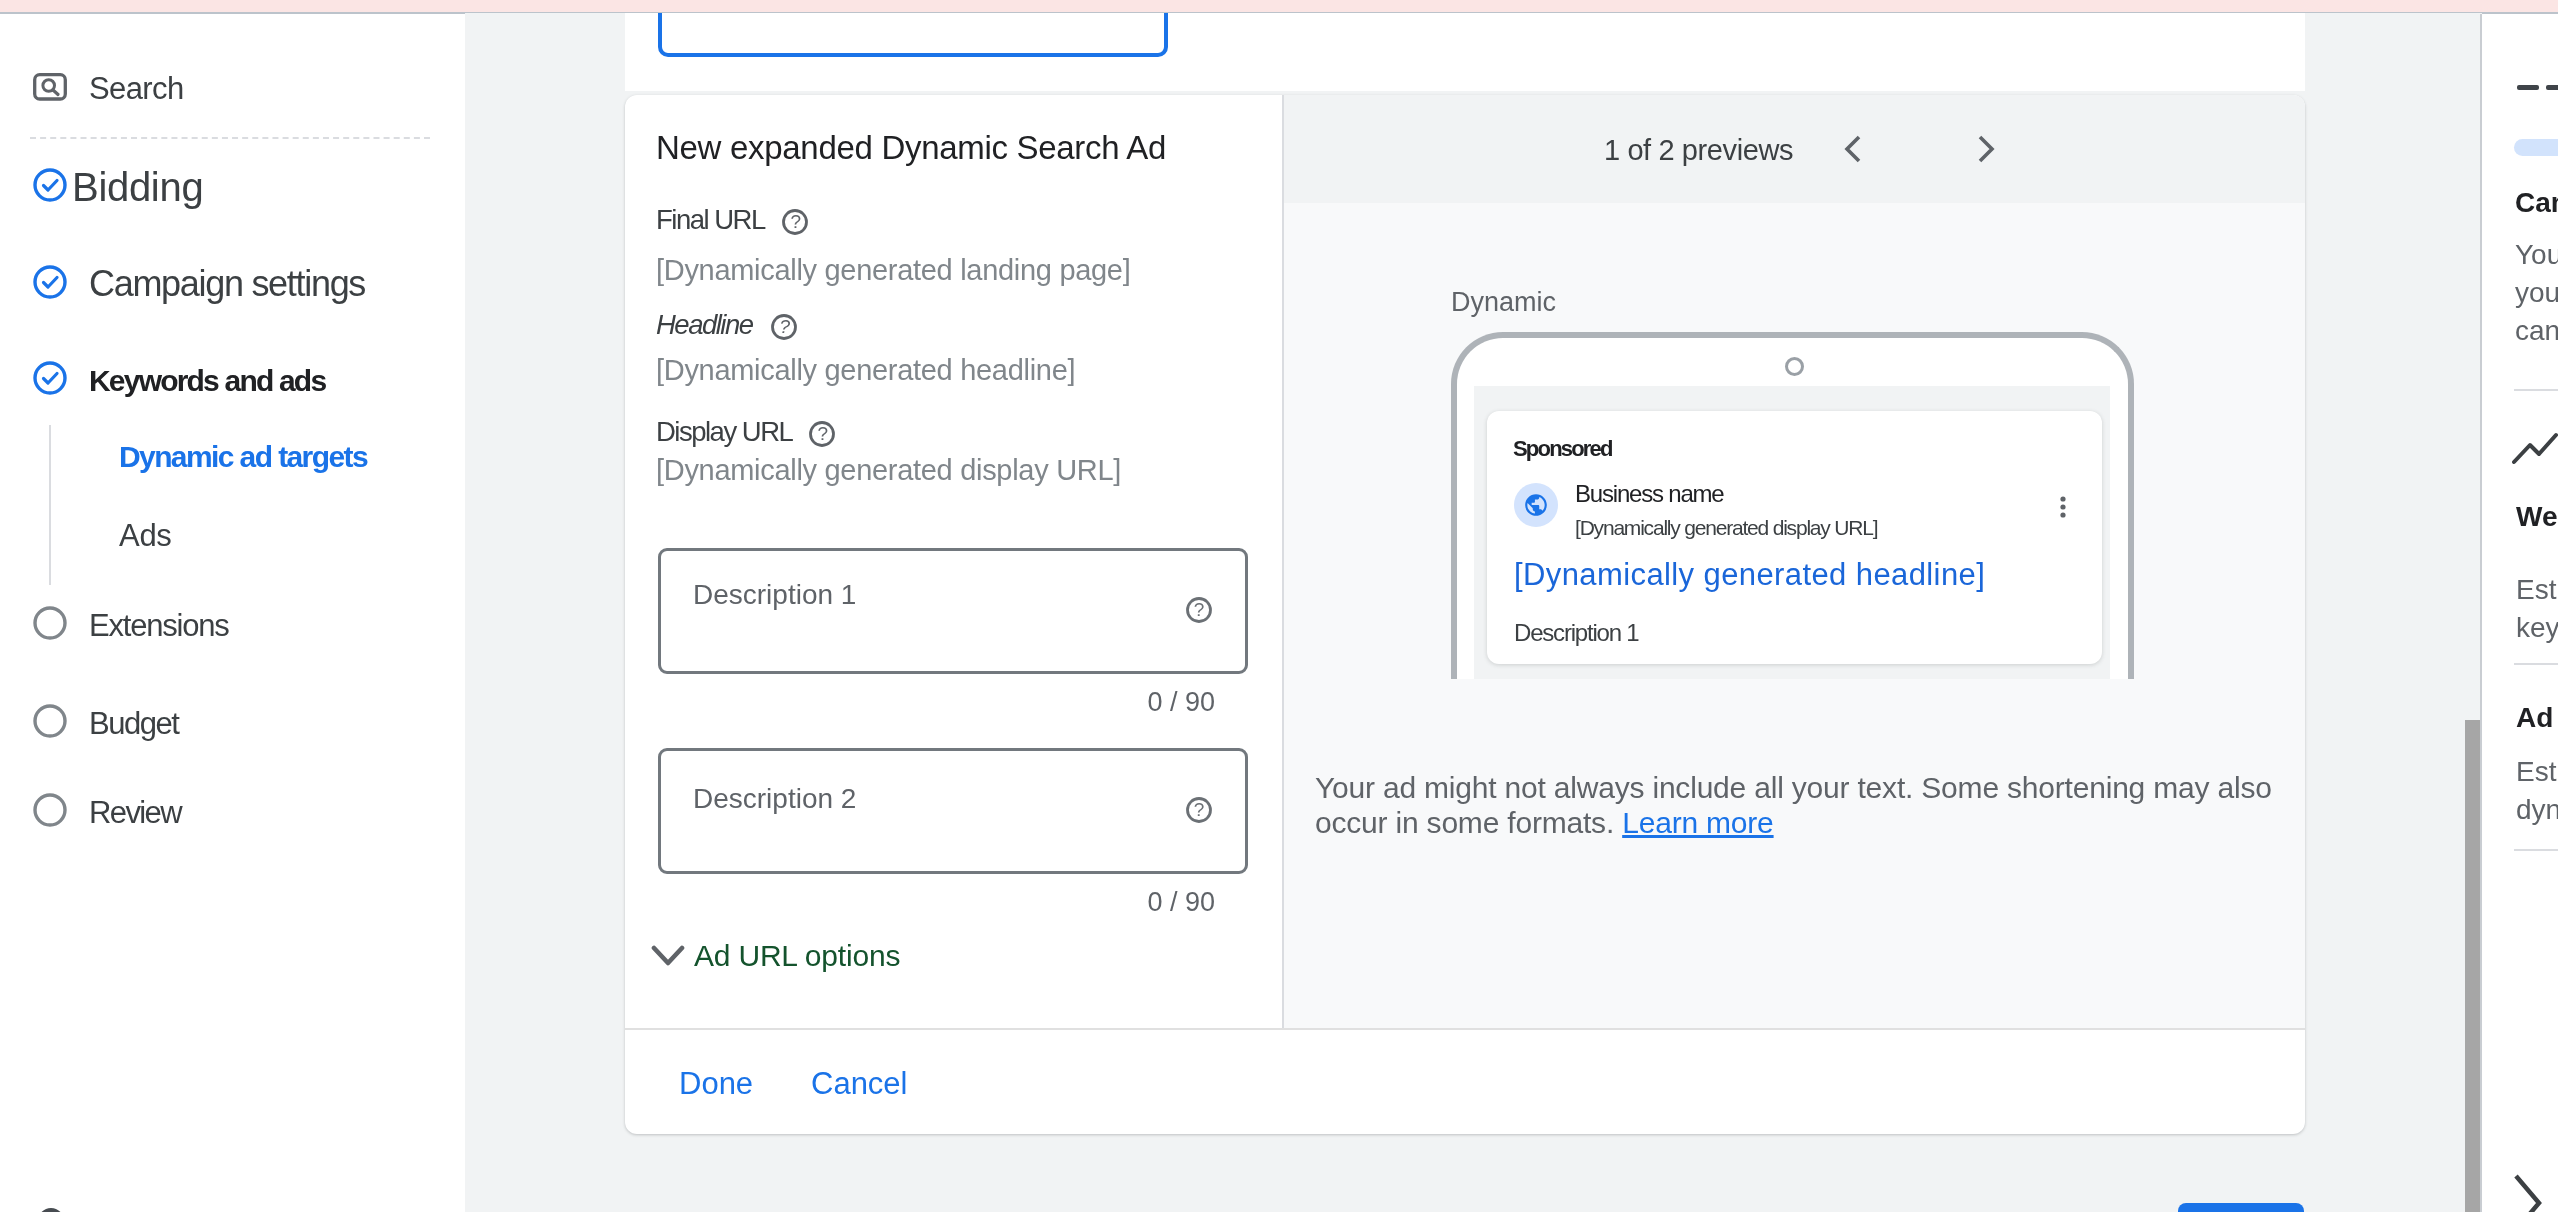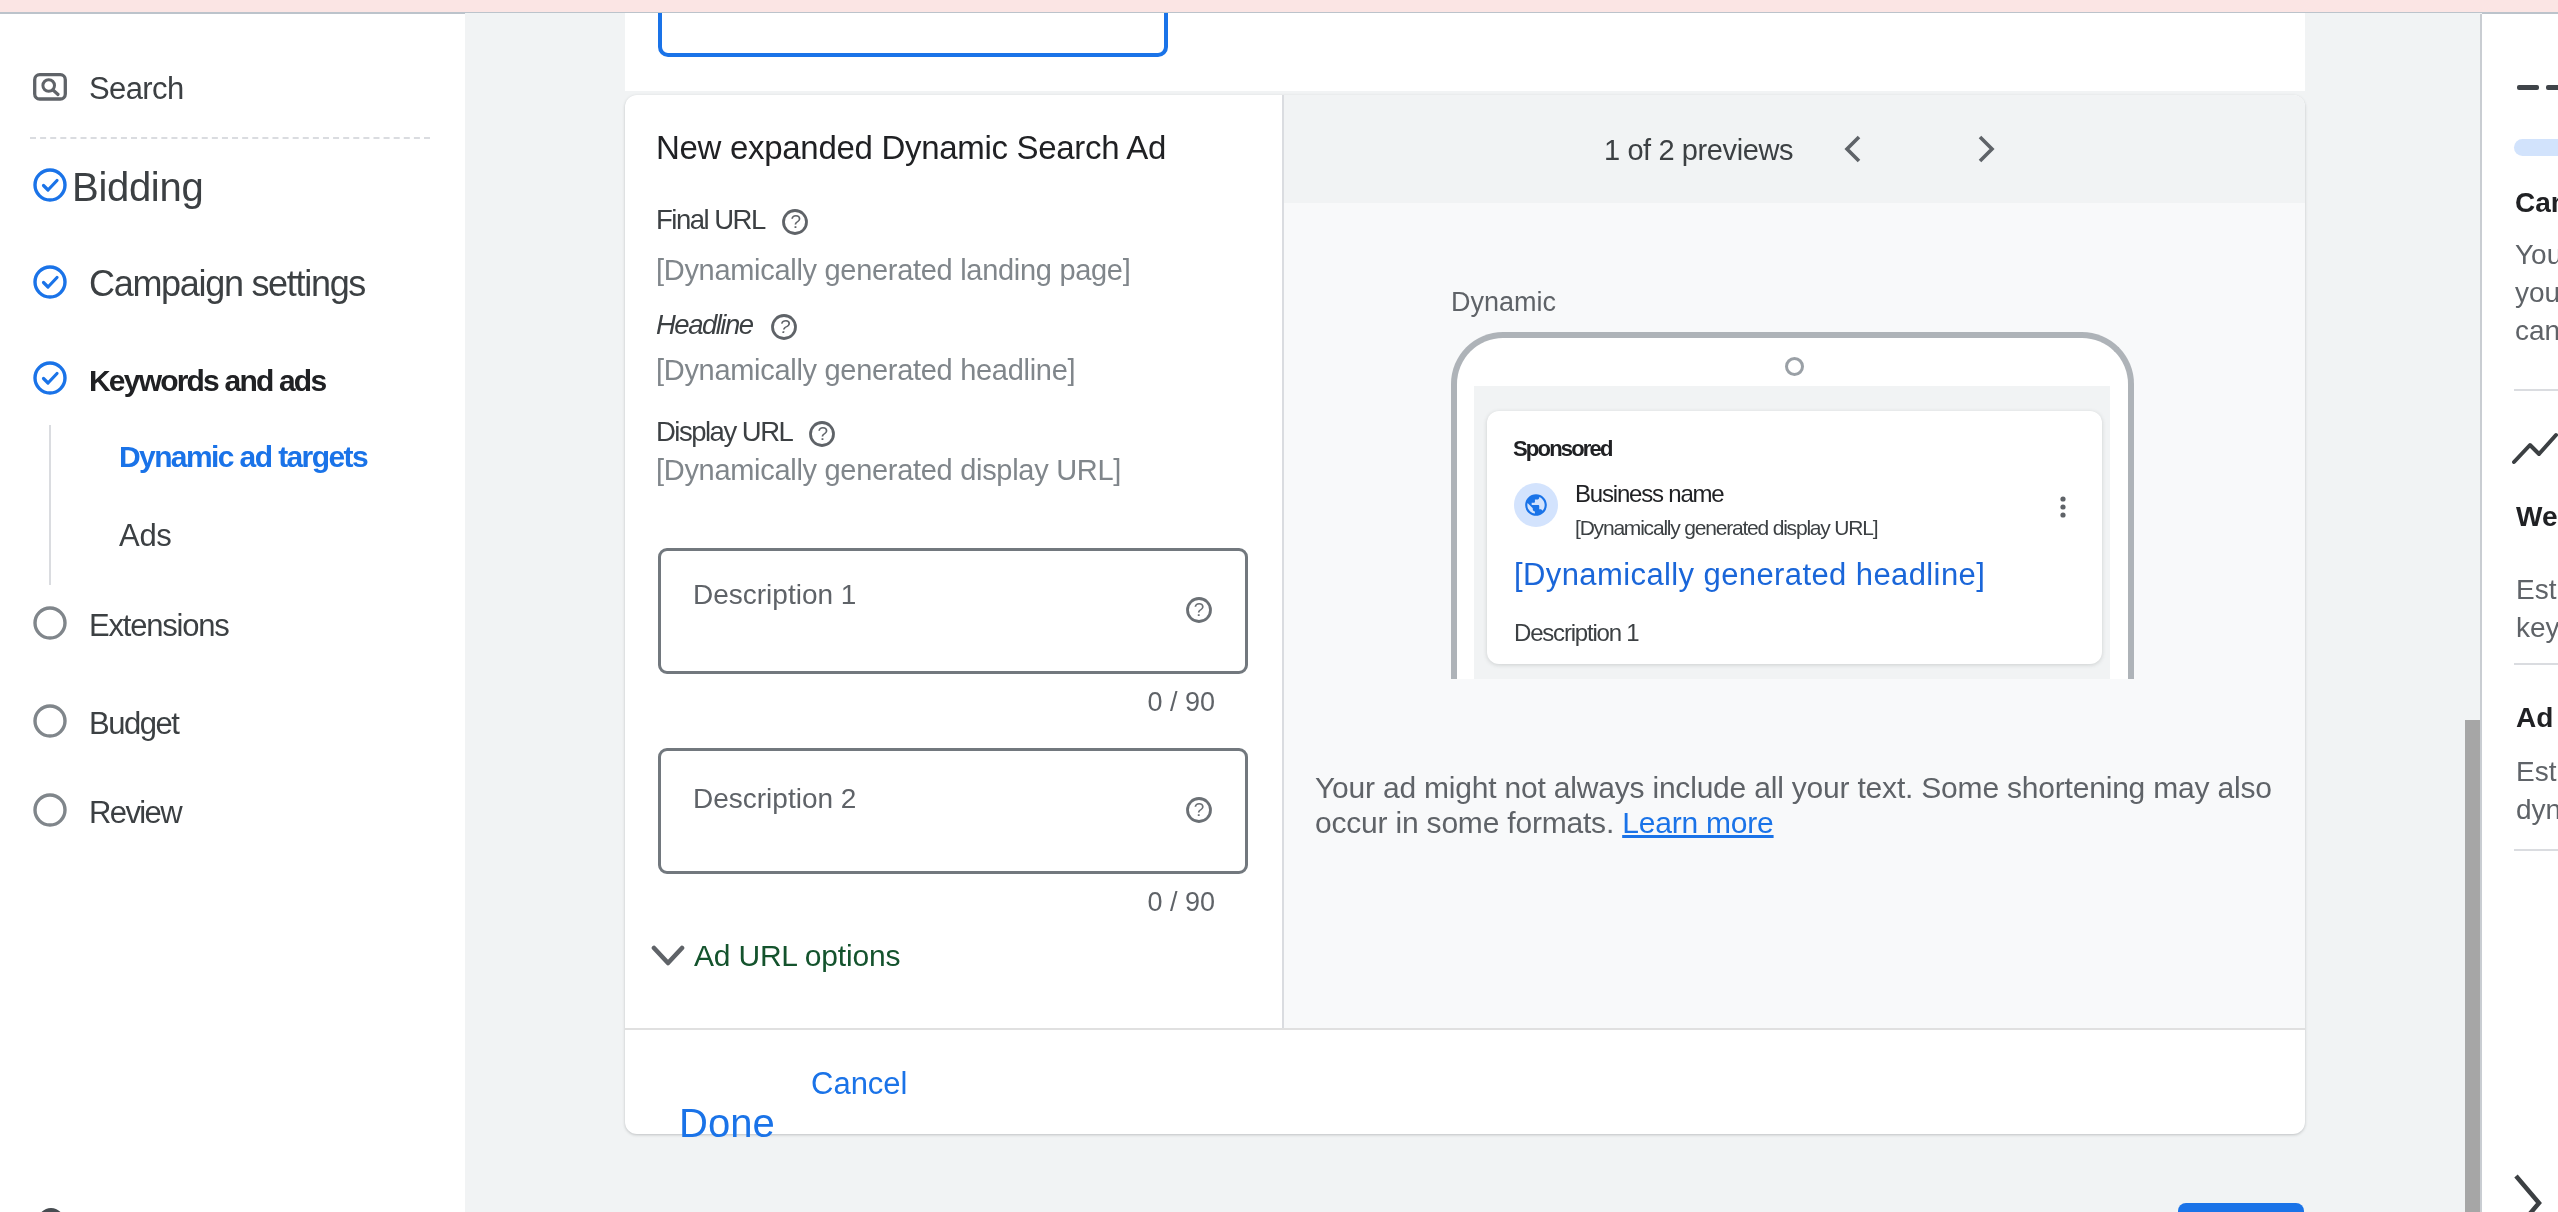--- a/index.html
+++ b/index.html
@@ -123,21 +123,21 @@
       <circle cx="13" cy="13" r="11.5" fill="none" stroke="#6b7075" stroke-width="2.8"></circle>
       <text x="13" y="19" font-size="19" fill="#6b7075" text-anchor="middle" font-family="Liberation Sans">?</text>
     </svg>
   <div class="abs" style="left:658px;top:889px;width:557px;text-align:right;font-size:27px;line-height:27px;color:#5f6368;">0 / 90</div>
 
   <svg class="abs" style="left:651px;top:944px;" width="34" height="26" viewBox="0 0 34 26">
     <path d="M3 4 L17 19 L31 4" fill="none" stroke="#5f6368" stroke-width="4.6" stroke-linecap="round" stroke-linejoin="round"></path>
   </svg>
   <div class="abs" style="left:694px;top:941px;font-size:30px;line-height:30px;letter-spacing:-0.2px;color:#14532d;">Ad URL options</div>
 
-  <div class="abs" style="left:679px;top:1068.3px;font-size:40px;line-height:31px;color:#1a73e8;margin-top:40px;">Done</div>
+  <div class="abs" style="left:679px;top:1068.3px;font-size:31px;line-height:31px;color:#1a73e8;">Done</div>
   <div class="abs" style="left:811px;top:1068.3px;font-size:31px;line-height:31px;color:#1a73e8;">Cancel</div>
 
   <div class="abs" style="left:1604px;top:136.1px;font-size:29px;line-height:29px;letter-spacing:-0.4px;color:#3c4043;">1 of 2 previews</div>
   <svg class="abs" style="left:1843px;top:134px;" width="20" height="30" viewBox="0 0 20 30">
     <path d="M16 3 L4 15 L16 27" fill="none" stroke="#5f6368" stroke-width="3.6"></path>
   </svg>
   <svg class="abs" style="left:1976px;top:134px;" width="20" height="30" viewBox="0 0 20 30">
     <path d="M4 3 L16 15 L4 27" fill="none" stroke="#5f6368" stroke-width="3.6"></path>
   </svg>
 

